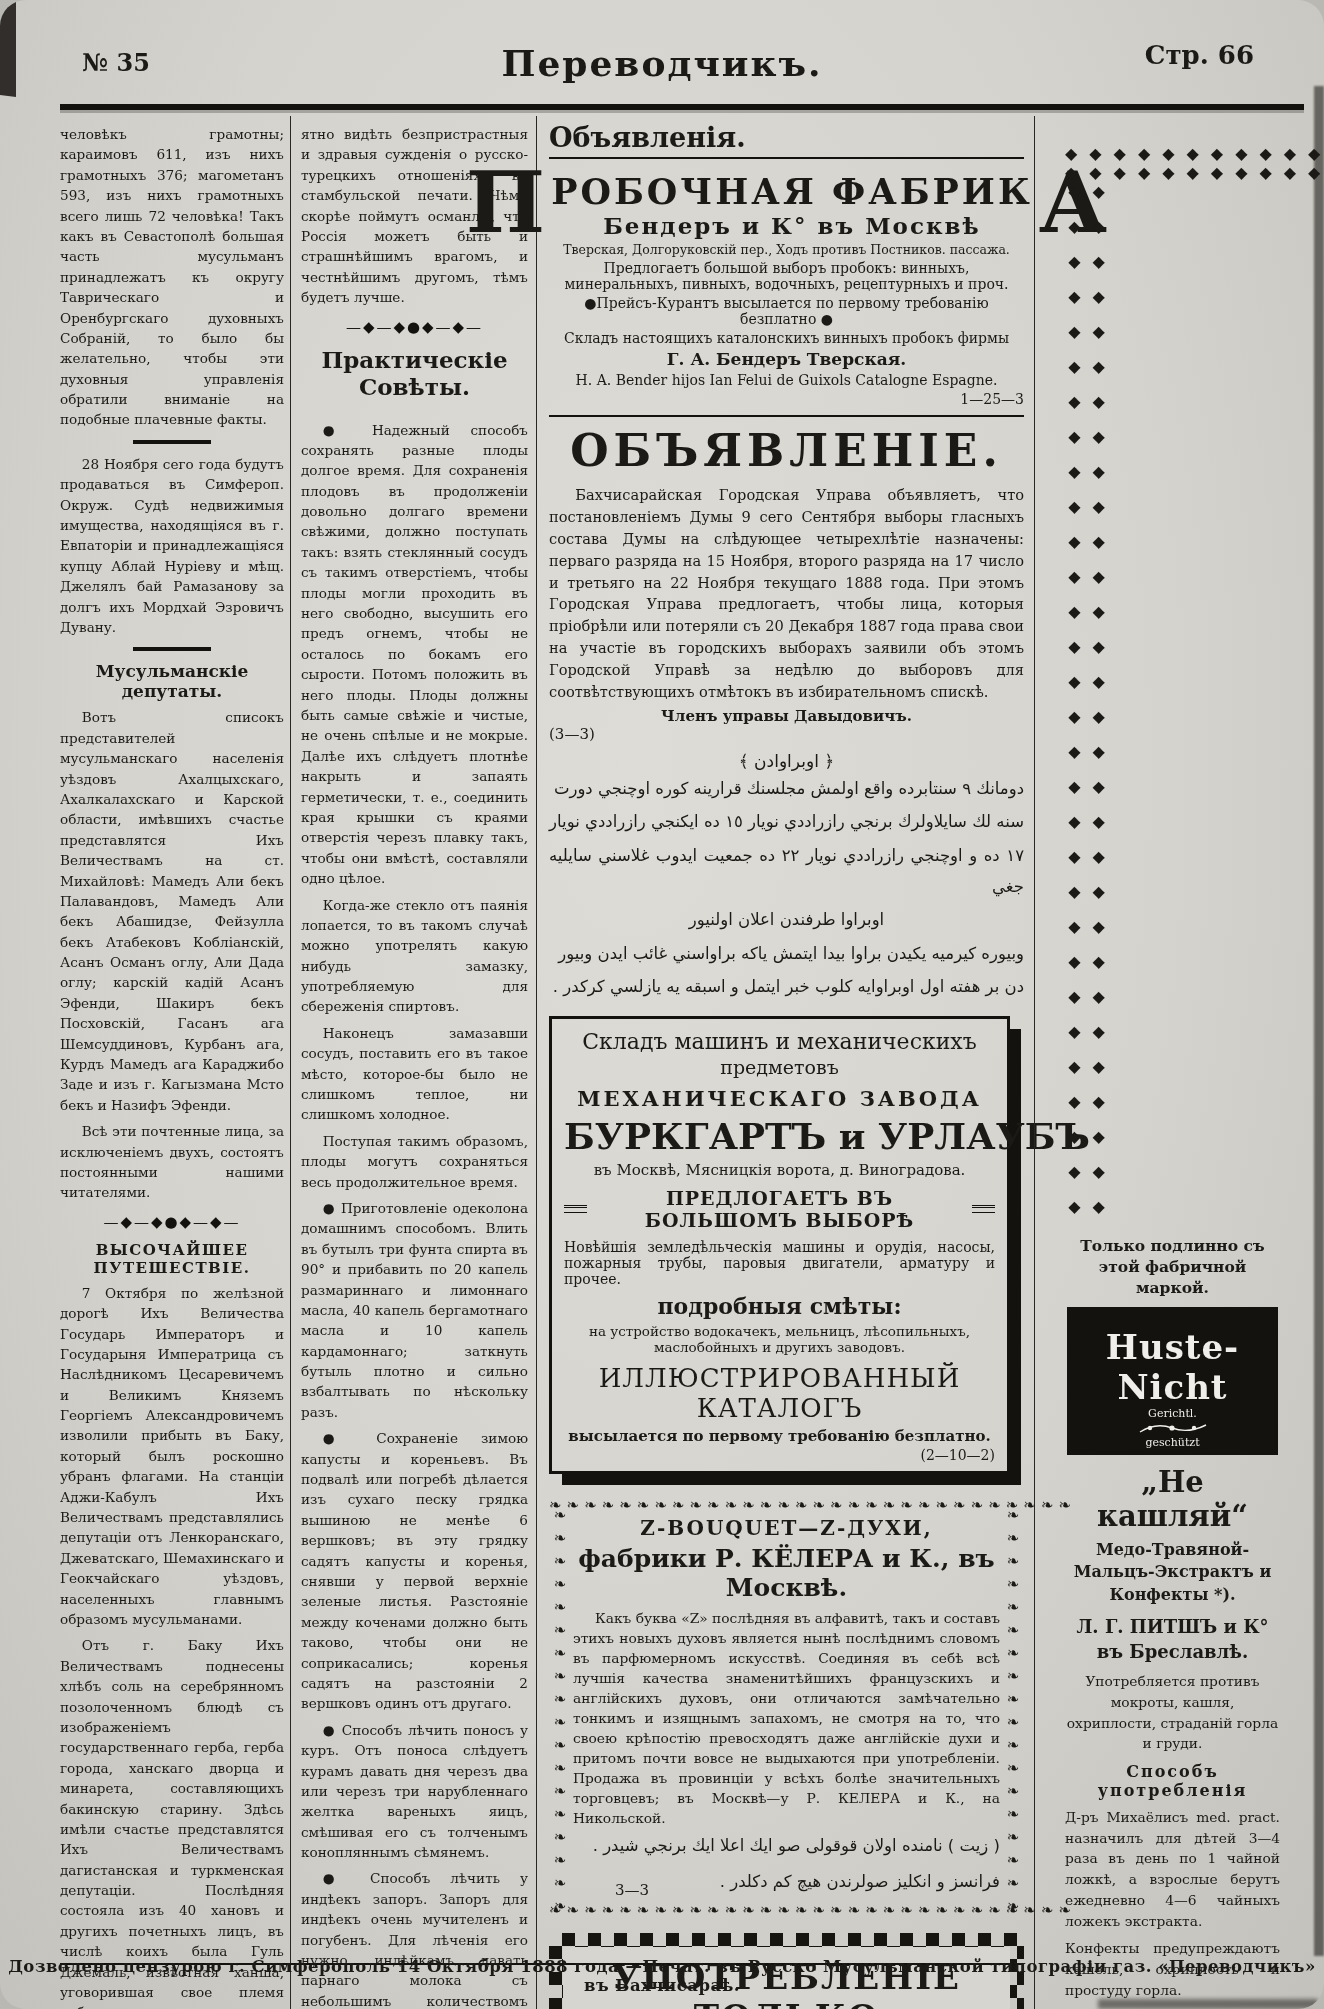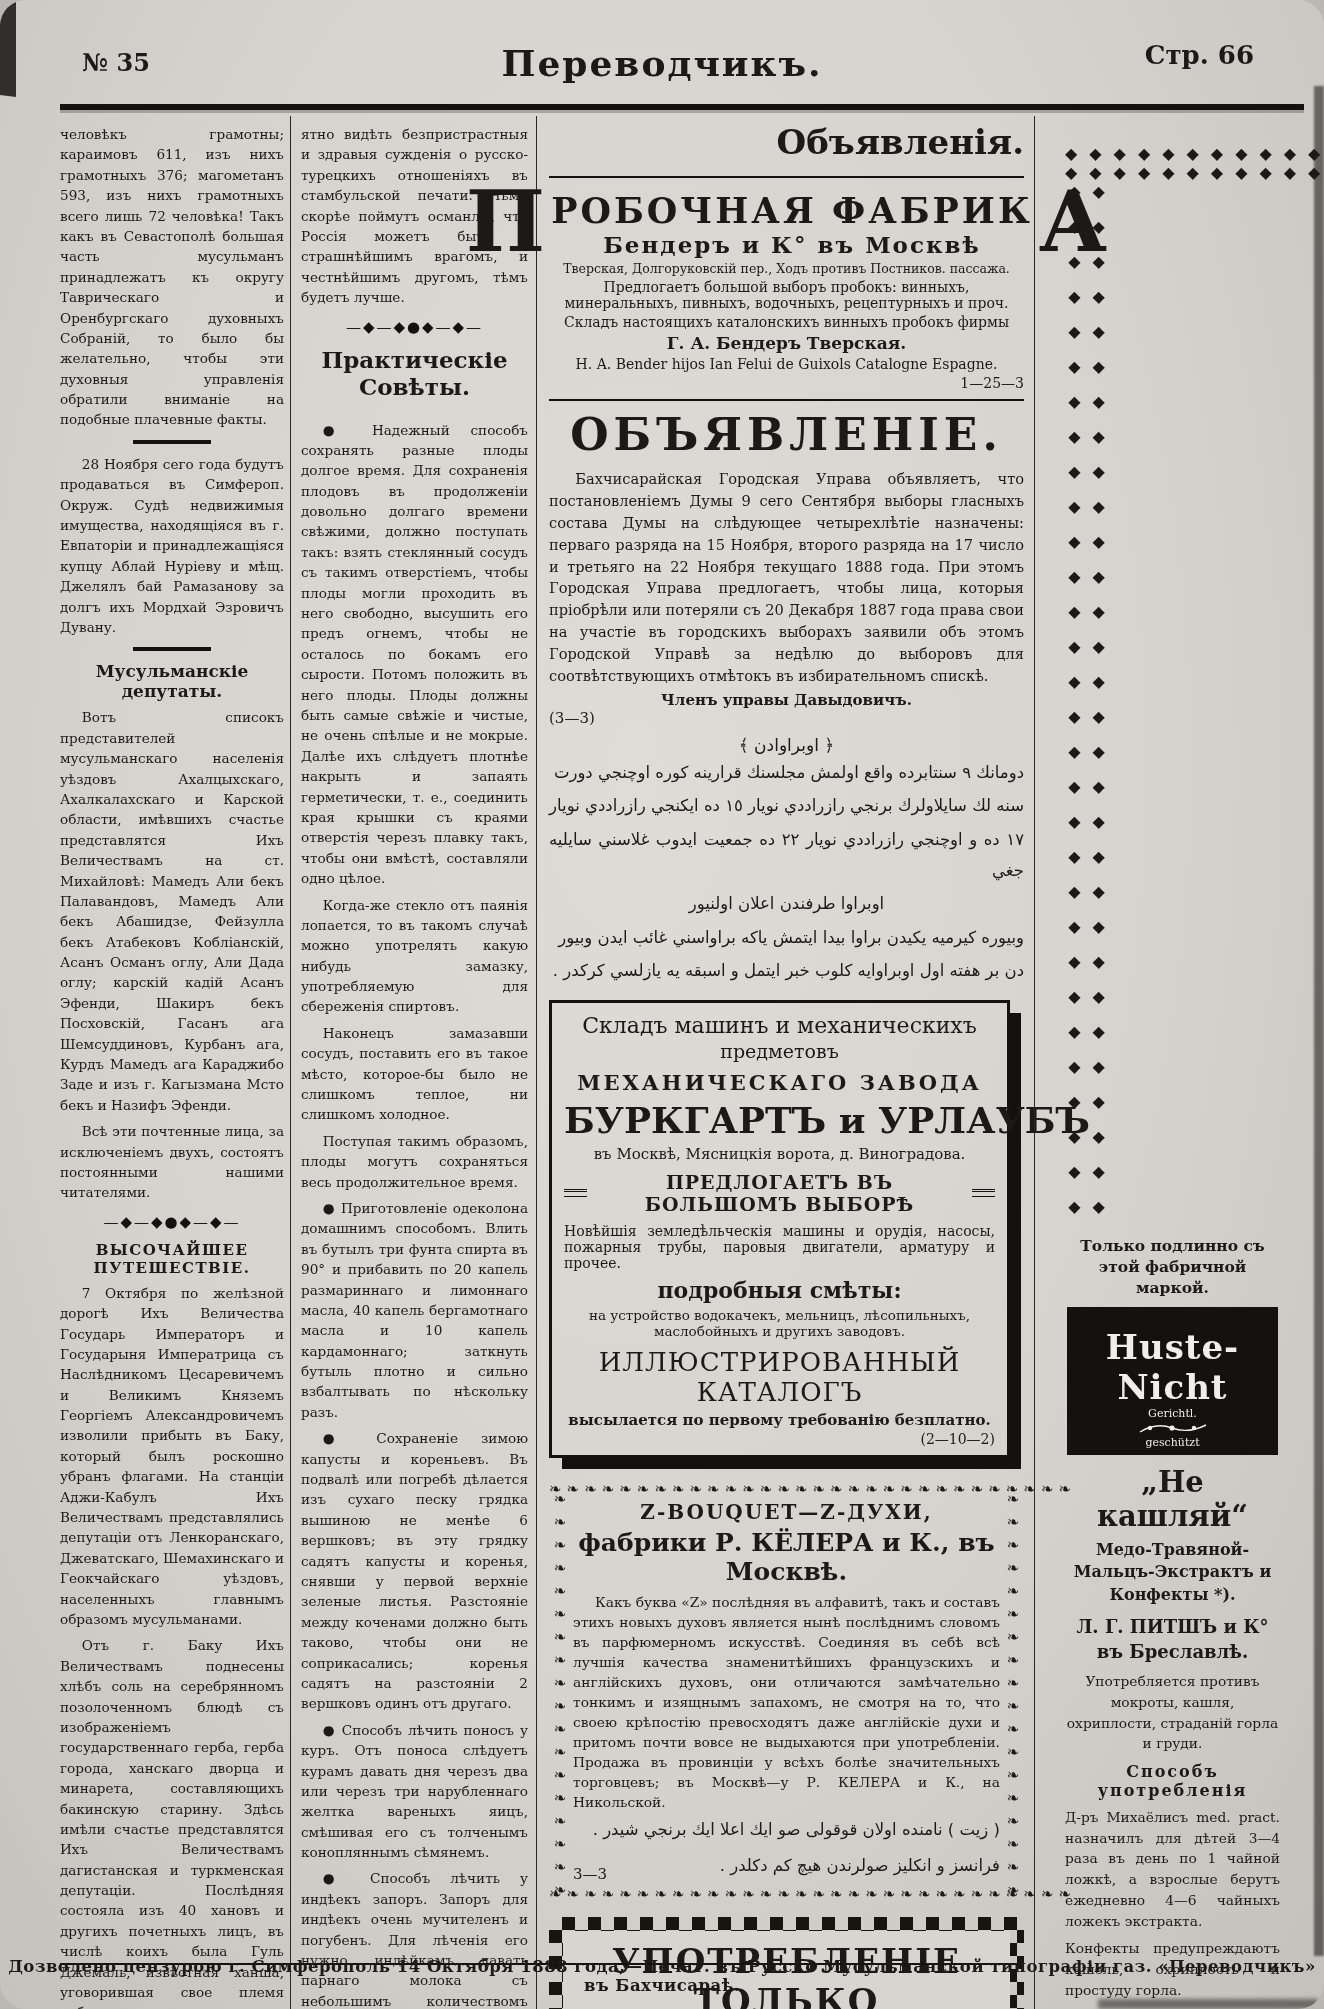--- a/index.html
+++ b/index.html
@@ -26,21 +26,21 @@
   .c4{width:270px;padding:6px 4px 0 10px;border-left:1px solid #2a2722;}
   .body p{margin:0 0 6px;font-size:13.6px;line-height:1.5;text-align:justify;text-indent:1.6em;}
   .noind{text-indent:0 !important;}
   .h-c{ text-align:center;font-weight:bold;margin:8px 0 6px;}
   .h1a{font-size:17px;}
   .h2a{font-size:15px;letter-spacing:1.5px;}
   .h2b{font-size:23px;margin:4px 0 20px;}
   .sep{width:78px;height:4px;background:#14120f;margin:10px auto;}
   .orn{ text-align:center;font-size:15px;letter-spacing:2px;margin:10px 0;color:#14120f;}
   
-  .obvh{text-align:right;font-size:34px;font-weight:bold;border-bottom:2px solid #14120f;padding-bottom:14px;margin:2px 0 6px;}
+  .obvh{text-align:left;font-size:27px;font-weight:bold;border-bottom:2px solid #14120f;padding-bottom:4px;margin:2px 0 6px;}
   .ad1{border-bottom:2px solid #14120f;padding:2px 0 8px;margin-bottom:8px;}
   .ad1row{display:flex;justify-content:center;align-items:flex-start;}
   .bigL{font-size:84px;line-height:.85;font-weight:bold;}
   .ad1mid{text-align:center;padding:4px 6px 0;}
   .ad1t{font-size:35px;font-weight:bold;letter-spacing:3px;white-space:nowrap;}
   .ad1s{font-size:23px;font-weight:bold;letter-spacing:2px;margin-top:2px;}
   .adsm{font-size:12.5px;text-align:center;margin:3px 0;}
   .adsm2{font-size:14px;text-align:center;margin:3px 0;}
   .adbold{font-size:17px;font-weight:bold;}
   .adnum{text-align:right;font-size:14px;margin-top:2px;}
@@ -67,21 +67,21 @@
   .curl{position:relative;padding:20px 24px;margin:0 0 14px;}
   .curl .cb{position:absolute;font-size:15px;letter-spacing:5px;}
   .cb.t{top:0;left:0;right:0;text-align:center;}
   .cb.b{bottom:0;left:0;right:0;text-align:center;}
   .cb.l{left:2px;top:10px;bottom:10px;writing-mode:vertical-rl;}
   .cb.r{right:2px;top:10px;bottom:10px;writing-mode:vertical-rl;}
   .zt{text-align:center;font-size:20px;font-weight:bold;letter-spacing:2px;}
   .zs{text-align:center;font-size:25px;font-weight:bold;margin:4px 0 6px;}
   .zb{font-size:13.8px;line-height:1.45;text-align:justify;text-indent:1.6em;margin:0;}
   .zfoot{display:flex;align-items:flex-end;}
-  .zfoot .num{font-size:15px;padding-right:8px;}
+  .zfoot .num{font-size:15px;padding-right:8px;margin-left:42px;}
   .checker{background:repeating-conic-gradient(#17150f 0% 25%, rgba(0,0,0,0) 0% 50%) 0 0/26px 26px;padding:14px;margin:2px 0 10px;}
   .checkin{background:#d7d5cf;padding:10px 12px 8px;}
   .ut1{text-align:center;font-size:34px;font-weight:bold;letter-spacing:2px;}
   
   .dia{position:relative;padding:22px 20px 18px;margin-bottom:10px;}
   .huste-top{text-align:center;font-size:15.5px;font-weight:bold;line-height:1.35;}
   .hlogo{background:#14120f;color:#efeeea;margin:8px 2px 2px;padding:20px 4px 2px;text-align:center;}
   .hlogo .hn{font-size:34px;font-weight:bold;letter-spacing:1px;}
   .hsub{display:flex;justify-content:space-between;align-items:center;font-size:11px;color:#efeeea;padding:0 10px 4px;flex-direction:column;}
   .hkash{text-align:center;font-size:29px;font-weight:bold;margin-top:10px;}
@@ -148,20 +148,21 @@
         <div class="ad1row">
           <span class="bigL">П</span>
           <span class="ad1mid">
             <span class="ad1t">РОБОЧНАЯ ФАБРИК</span><br>
             <span class="ad1s">Бендеръ и К° въ Москвѣ</span>
           </span>
           <span class="bigL">А</span>
         </div>
         <div class="adsm">Тверская, Долгоруковскій пер., Ходъ противъ Постников. пассажа.</div>
         <div class="adsm2">Предлогаетъ большой выборъ пробокъ: винныхъ, минеральныхъ, пивныхъ, водочныхъ, рецептурныхъ и проч.</div>
+        <div class="adsm2">●Прейсъ-Курантъ высылается по первому требованію безплатно ●</div>
         <div class="adsm2">Складъ настоящихъ каталонскихъ винныхъ пробокъ фирмы</div>
         <div class="adsm2 adbold">Г. А. Бендеръ Тверская.</div>
         <div class="adsm2">H. A. Bender hijos Ian Felui de Guixols Catalogne Espagne.</div>
         <div class="adnum">1—25—3</div>
       </div>
 
       <div>
         <div class="ad2t">ОБЪЯВЛЕНІЕ.</div>
         <p class="ad2b">Бахчисарайская Городская Управа объявляетъ, что постановленіемъ Думы 9 сего Сентября выборы гласныхъ состава Думы на слѣдующее четырехлѣтіе назначены: перваго разряда на 15 Ноября, второго разряда на 17 число и третьяго на 22 Ноября текущаго 1888 года. При этомъ Городская Управа предлогаетъ, чтобы лица, которыя пріобрѣли или потеряли съ 20 Декабря 1887 года права свои на участіе въ городскихъ выборахъ заявили объ этомъ Городской Управѣ за недѣлю до выборовъ для соотвѣтствующихъ отмѣтокъ въ избирательномъ спискѣ.</p>
         <div class="ad2sig">

